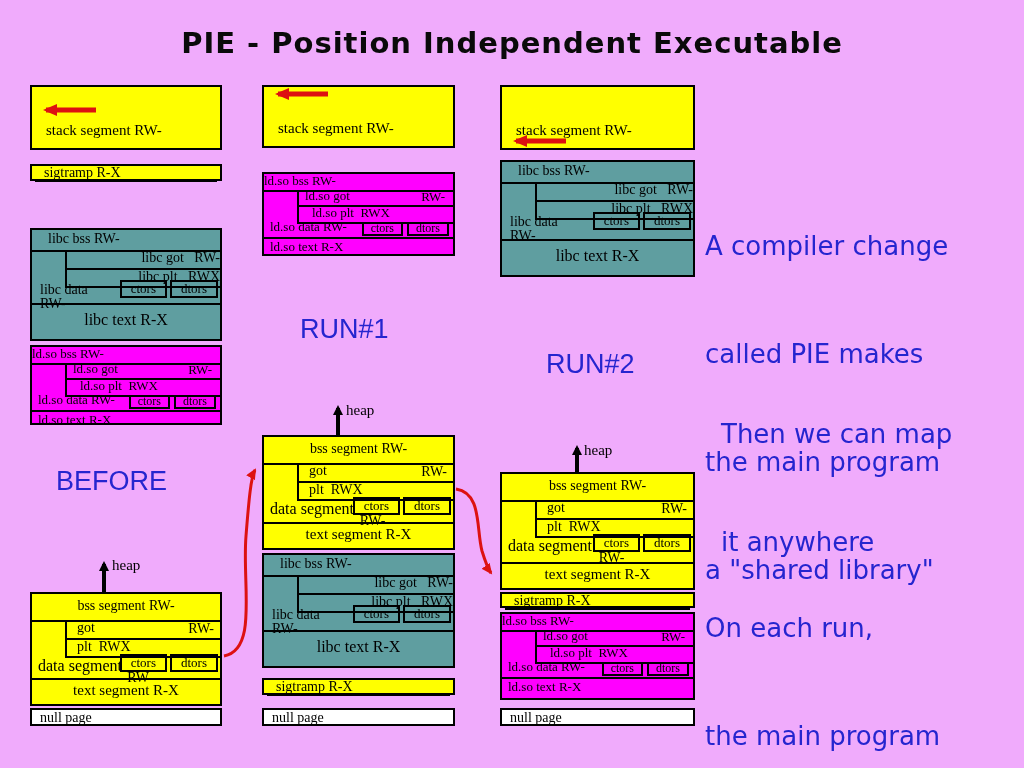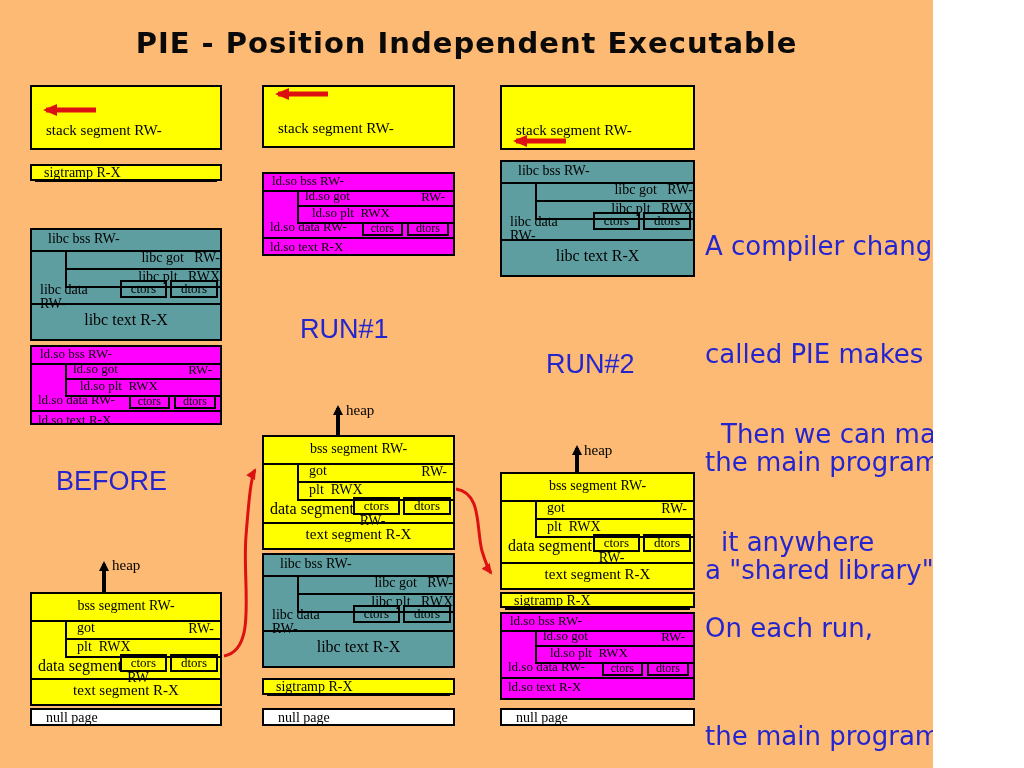--- a/index.html
+++ b/index.html
@@ -1,31 +1,31 @@
 <!DOCTYPE html>
 <html style="--yellow: #ffff00; --magenta: #ff00ff; --teal: #5f9ea0; --blue: #2525cf; --red: #dd1111;"><head>
 <meta charset="utf-8">
 <style>
   html,body{margin:0;padding:0;background:#fff;}
-  .stage{position:relative;width:933px;height:768px;background:#fdba74;overflow:hidden;
+  .stage{position:relative;width:1024px;height:768px;background:#f0abfc;overflow:hidden;
          font-family:"Liberation Serif",serif;color:#000;}
   .title{position:absolute;top:26px;left:0;right:0;text-align:center;
          font:bold 29px "DejaVu Sans",sans-serif;color:#0a0a0a;letter-spacing:1px;}
 
   .blk{position:absolute;border:2px solid #000;box-sizing:border-box;}
   .yellow{background:var(--yellow);}
   .magenta{background:var(--magenta);}
   .teal{background:var(--teal);}
   .white{background:#ffffff;}
 
   
   .stack-label{position:absolute;left:14px;bottom:9px;font-size:15px;}
   .sig-label{position:absolute;left:3px;right:3px;top:0;height:14px;line-height:13px;
              border-bottom:2px solid #000;font-size:14px;padding-left:9px;}
-  .null-label{position:absolute;left:14px;top:1px;font-size:14px;line-height:14px;}
+  .null-label{position:absolute;left:8px;top:1px;font-size:14px;line-height:14px;}
 
   
   .big .b-bss{position:absolute;top:0;left:0;right:0;height:26px;line-height:24px;
               border-bottom:2px solid #000;font-size:14px;white-space:pre;}
   .main .b-bss{text-align:center;}
   .libc .b-bss{height:20px;line-height:18px;padding-left:16px;}
   .big .b-inner{position:absolute;left:33px;right:0;border-left:2px solid #000;}
   .main .b-inner{top:26px;}
   .libc .b-inner{top:20px;text-align:right;}
   .big .b-got{position:relative;height:18px;line-height:15px;border-bottom:2px solid #000;
@@ -42,21 +42,21 @@
   .libc .b-data{position:absolute;left:8px;top:52px;font-size:14px;}
   .main .b-perm{position:absolute;left:0;right:0;top:76px;text-align:center;text-indent:28px;font-size:14px;}
   .libc .b-perm{position:absolute;left:8px;top:66px;font-size:14px;}
   .big .b-text{position:absolute;left:0;right:0;bottom:0;border-top:2px solid #000;
                text-align:center;font-size:15px;}
   .main .b-text{height:24px;line-height:21px;}
   .libc .b-text{height:34px;line-height:30px;font-size:16px;}
 
   
   .ldso .l-bss{position:absolute;top:0;left:0;right:0;height:16px;line-height:14px;
-               border-bottom:2px solid #000;font-size:13px;padding-left:8px;}
+               border-bottom:2px solid #000;font-size:13px;}
   .ldso .l-inner{position:absolute;top:16px;left:33px;right:0;border-left:2px solid #000;}
   .ldso .l-got{position:relative;height:15px;line-height:12px;border-bottom:2px solid #000;
                font-size:13px;padding-left:6px;white-space:pre;}
   .ldso .l-got .perm{position:absolute;right:8px;top:1px;}
   .ldso .l-plt{height:15px;line-height:12px;border-bottom:2px solid #000;
                font-size:13px;padding-left:13px;white-space:pre;}
   .ldso .l-data{position:absolute;top:46px;left:0;right:0;height:17px;line-height:14px;
                 border-bottom:2px solid #000;font-size:13px;padding-left:6px;}
   .ldso .l-cd{position:absolute;top:48px;right:4px;display:flex;gap:4px;}
   .ldso .cbox{height:14px;line-height:9px;font-size:12px;padding:0 7px;}

